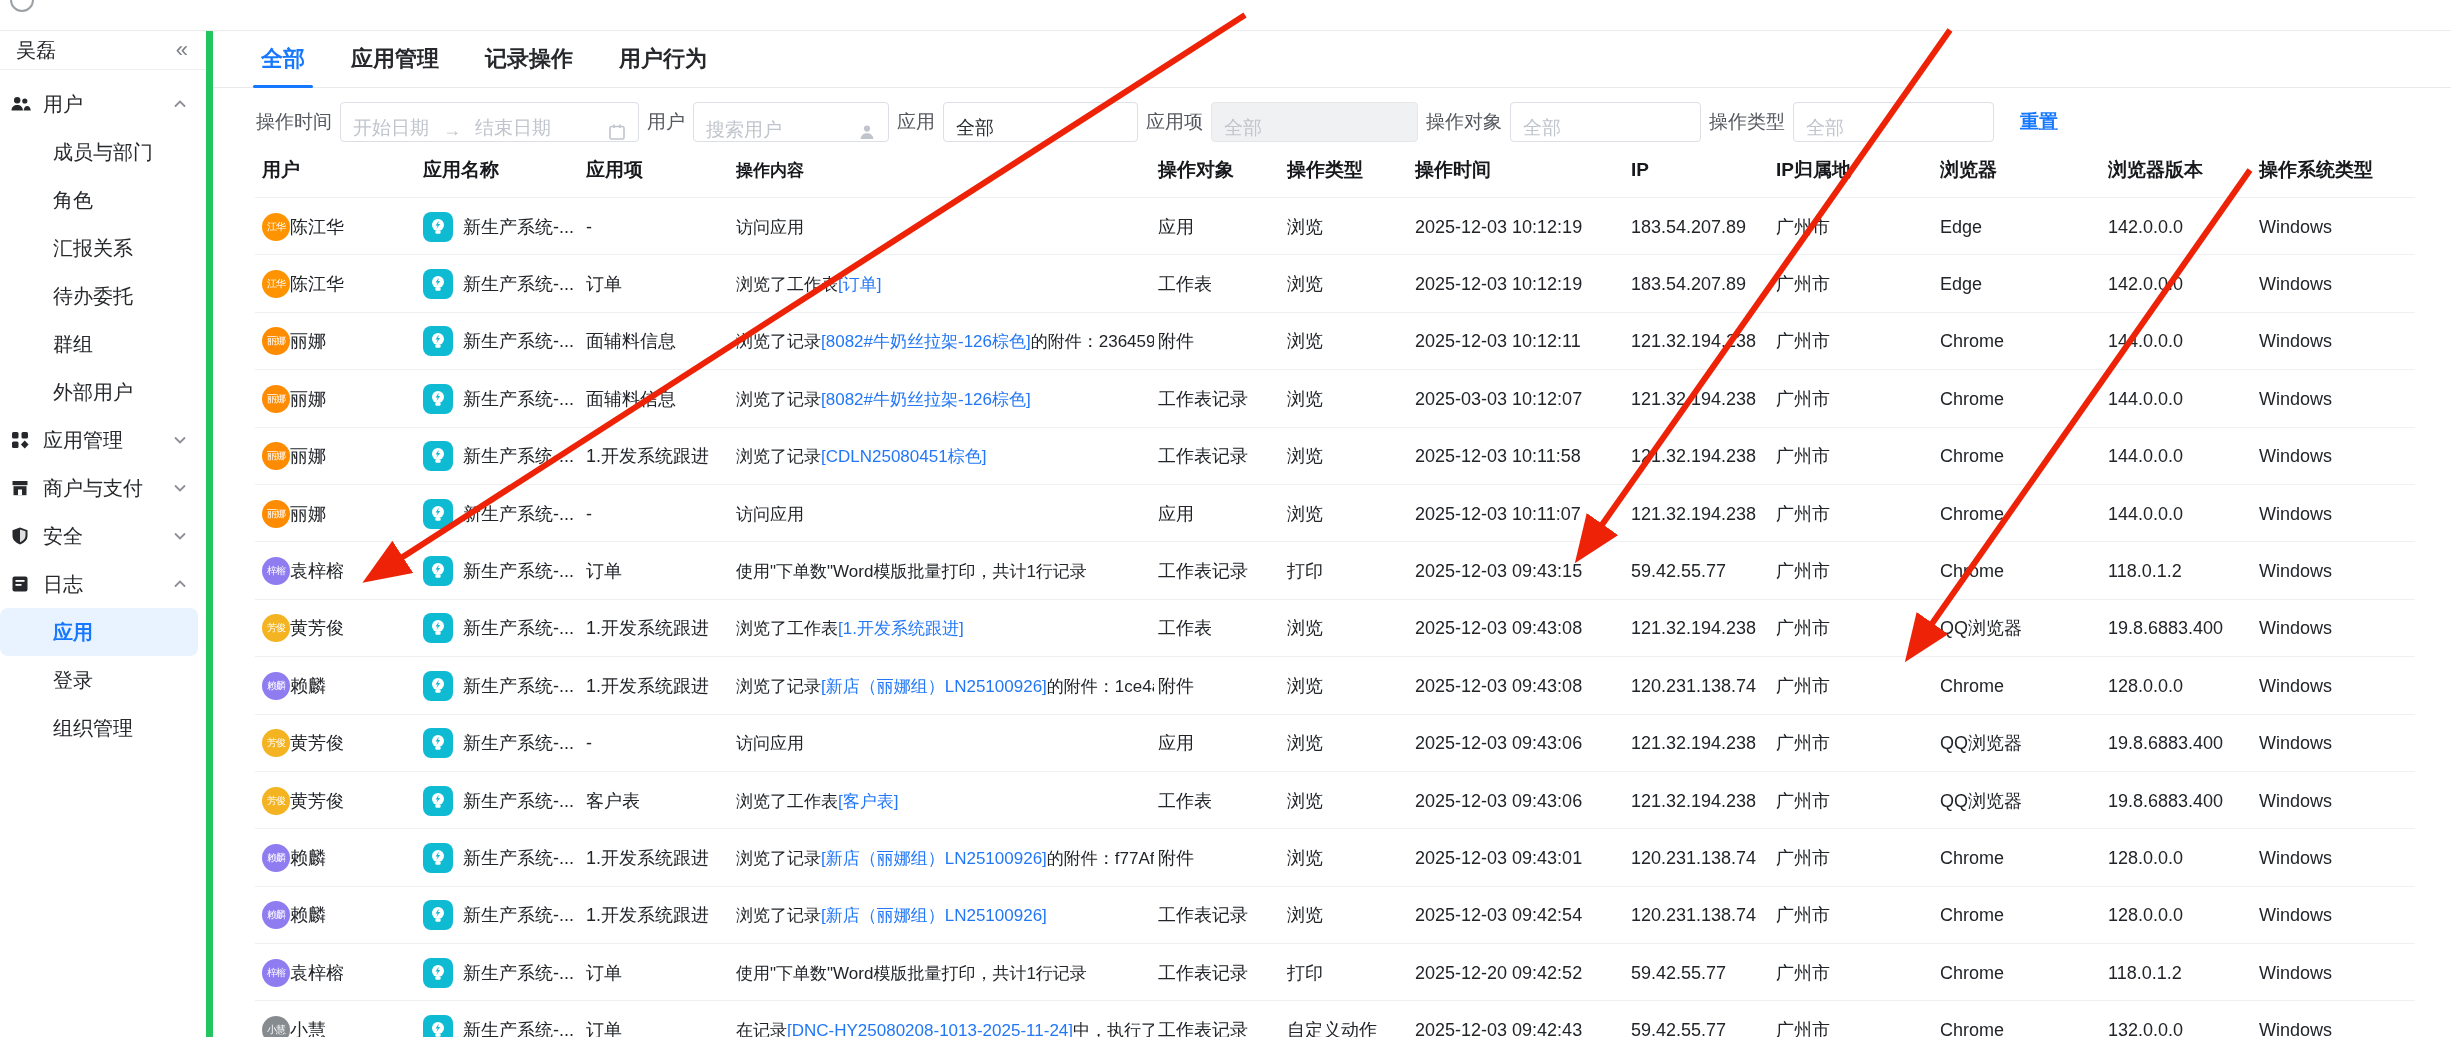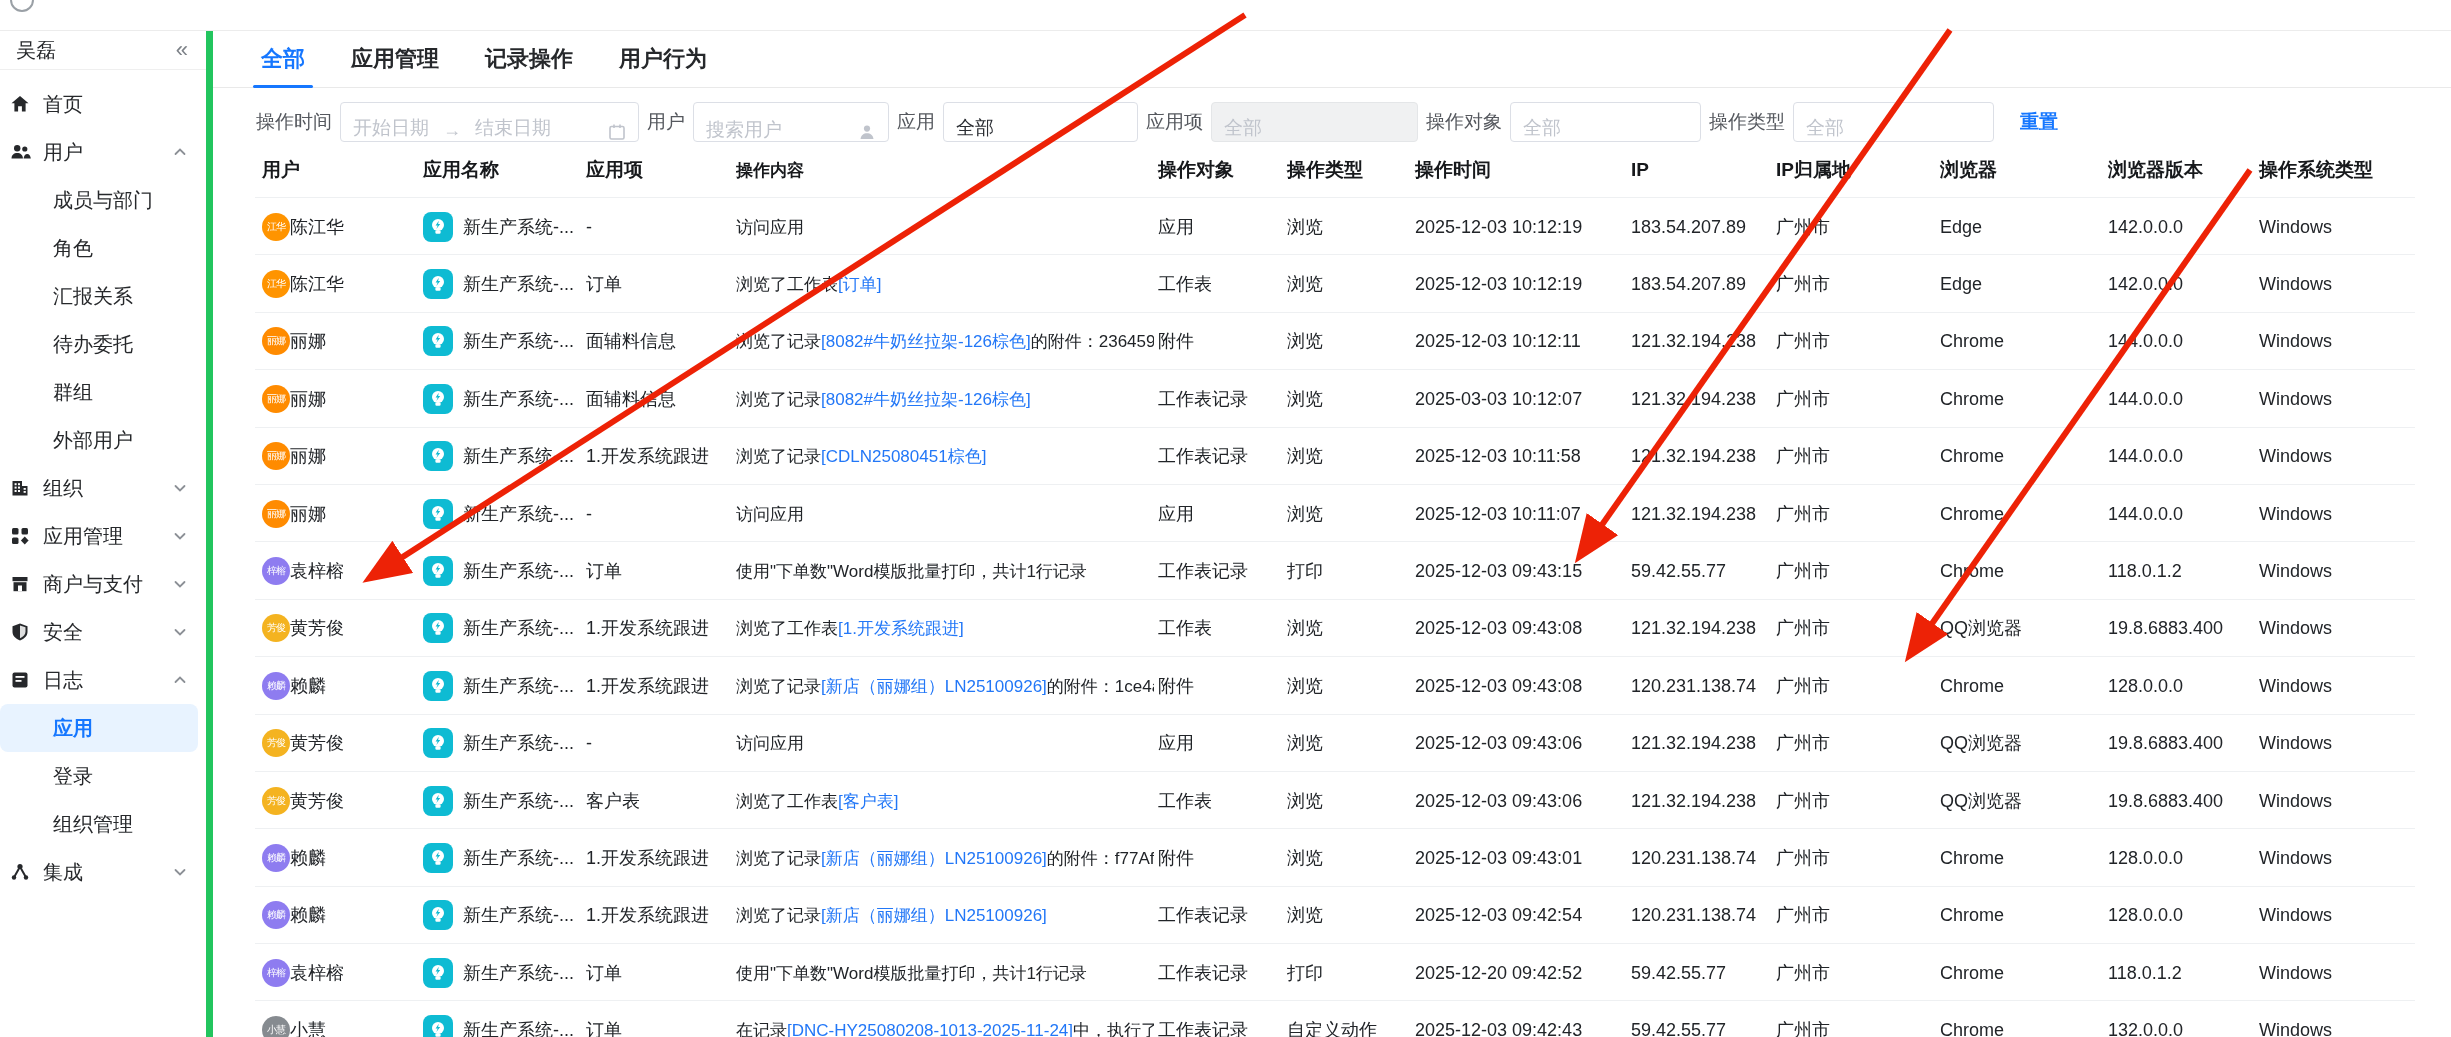--- a/index.html
+++ b/index.html
@@ -70,29 +70,20 @@
 
 <div class="shell">
   <div class="sidebar">
     <div class="side-user">
       <span class="side-user-name">吴磊</span>
       <span class="collapse">«</span>
     </div>
     <div class="menu" id="menu">
  <div class="s-item  ">
    <span class="s-ico">
-            <svg width="20" height="20" viewBox="0 0 20 20">
-              <path d="M10 2 L18.5 9.3 H15.6 V17.5 H11.9 V12.2 H8.1 V17.5 H4.4 V9.3 H1.5 Z" fill="#26282b"></path>
-            </svg>
-          </span>
-   <span class="s-label">首页</span>
-
- </div>
- <div class="s-item  ">
-   <span class="s-ico">
             <svg width="22" height="20" viewBox="0 0 22 20">
               <circle cx="7.2" cy="6.2" r="3.2" fill="#26282b"></circle>
               <circle cx="14.8" cy="7" r="2.6" fill="#26282b"></circle>
               <path d="M1.5 16.5c0-3.4 2.5-5.4 5.7-5.4s5.7 2 5.7 5.4z" fill="#26282b"></path>
               <path d="M13.6 16.5c.2-2.8 1.7-4.6 3.6-4.6 2 0 3.3 1.8 3.6 4.6z" fill="#26282b"></path>
             </svg>
           </span>
    <span class="s-label">用户</span>
    <span class="s-chev up">
             <svg width="16" height="16" viewBox="0 0 16 16">
@@ -122,42 +113,20 @@
  </div>
  <div class="s-item sub ">
 
    <span class="s-label">群组</span>
 
  </div>
  <div class="s-item sub ">
 
    <span class="s-label">外部用户</span>
 
- </div>
- <div class="s-item  ">
-   <span class="s-ico">
-            <svg width="20" height="20" viewBox="0 0 20 20">
-              <rect x="2.5" y="3" width="9.5" height="14.5" fill="#26282b"></rect>
-              <rect x="12" y="8" width="5.5" height="9.5" fill="#26282b"></rect>
-              <rect x="4.6" y="5.2" width="2" height="2" fill="#fff"></rect>
-              <rect x="8" y="5.2" width="2" height="2" fill="#fff"></rect>
-              <rect x="4.6" y="8.6" width="2" height="2" fill="#fff"></rect>
-              <rect x="8" y="8.6" width="2" height="2" fill="#fff"></rect>
-              <rect x="4.6" y="12" width="2" height="2" fill="#fff"></rect>
-              <rect x="8" y="12" width="2" height="2" fill="#fff"></rect>
-              <rect x="13.6" y="10" width="2.2" height="1.8" fill="#fff"></rect>
-              <rect x="13.6" y="13" width="2.2" height="1.8" fill="#fff"></rect>
-            </svg>
-          </span>
-   <span class="s-label">组织</span>
-   <span class="s-chev down">
-            <svg width="16" height="16" viewBox="0 0 16 16">
-              <path d="M3.5 6 L8 10.5 L12.5 6" fill="none" stroke="#8c9096" stroke-width="1.8" stroke-linecap="round"></path>
-            </svg>
-          </span>
  </div>
  <div class="s-item  ">
    <span class="s-ico">
             <svg width="20" height="20" viewBox="0 0 20 20">
               <rect x="2" y="2" width="6.5" height="6.5" rx="1.5" fill="#26282b"></rect>
               <rect x="11.5" y="2" width="6.5" height="6.5" rx="1.5" fill="#26282b"></rect>
               <rect x="2" y="11.5" width="6.5" height="6.5" rx="1.5" fill="#26282b"></rect>
               <path d="M14.75 10.6 L18.6 14.5 L14.75 18.4 L10.9 14.5 Z" fill="#26282b"></path>
             </svg>
           </span>
@@ -219,36 +188,20 @@
  </div>
  <div class="s-item sub ">
 
    <span class="s-label">登录</span>
 
  </div>
  <div class="s-item sub ">
 
    <span class="s-label">组织管理</span>
 
- </div>
- <div class="s-item  ">
-   <span class="s-ico">
-            <svg width="20" height="20" viewBox="0 0 20 20">
-              <circle cx="10" cy="4.5" r="2.6" fill="#26282b"></circle>
-              <path d="M9 6.5 L4.5 14.5 M11 6.5 L15.5 14.5" stroke="#26282b" stroke-width="2"></path>
-              <circle cx="4" cy="15.5" r="2.2" fill="#26282b"></circle>
-              <circle cx="16" cy="15.5" r="2.2" fill="#26282b"></circle>
-            </svg>
-          </span>
-   <span class="s-label">集成</span>
-   <span class="s-chev down">
-            <svg width="16" height="16" viewBox="0 0 16 16">
-              <path d="M3.5 6 L8 10.5 L12.5 6" fill="none" stroke="#8c9096" stroke-width="1.8" stroke-linecap="round"></path>
-            </svg>
-          </span>
  </div>
       </div>
   </div>
 
   <div class="main">
     <div class="tabbar" id="tabbar">
  <div class="tab active">全部</div>
  <div class="tab ">应用管理</div>
  <div class="tab ">记录操作</div>
  <div class="tab ">用户行为</div>

